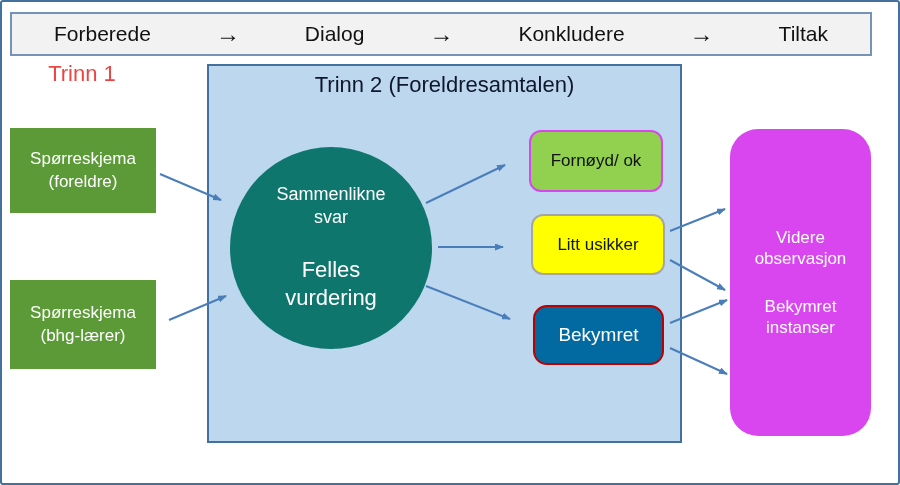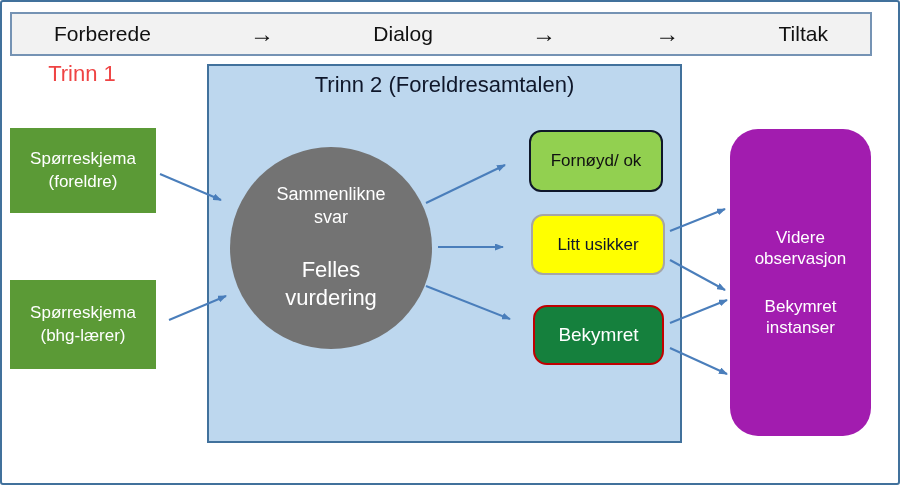--- a/index.html
+++ b/index.html
@@ -67,58 +67,58 @@
     padding: 6px 10px;
   }
   .q-box.first { top: 126px; height: 85px; }
   .q-box.second { top: 278px; height: 89px; }
 
   
   .circle {
     position: absolute; left: 228px; top: 145px;
     width: 202px; height: 202px;
     border-radius: 50%;
-    background: #737373;
+    background: #0f766e;
     color: #ffffff;
     display: flex; flex-direction: column; align-items: center; justify-content: center;
     gap: 26px;
     text-align: center;
   }
   .circle .c-line1 { font-size: 18px; line-height: 1.3; width: 130px; }
   .circle .c-line2 { font-size: 22px; line-height: 1.3; width: 130px; }
 
   
   .outcome {
     position: absolute;
     box-sizing: border-box;
     display: flex; align-items: center; justify-content: center;
     text-align: center;
   }
   .outcome-ok {
     left: 527px; top: 128px; width: 134px; height: 62px;
-    background: #92D050; border: 2px solid #0f172a; border-radius: 12px;
+    background: #92D050; border: 2px solid #d946ef; border-radius: 12px;
     font-size: 17px; color: #111;
   }
   .outcome-unsure {
     left: 529px; top: 212px; width: 134px; height: 61px;
     background: #FFFF00; border: 2px solid #A6A6A6; border-radius: 12px;
     font-size: 17px; color: #0f172a;
   }
   .outcome-worried {
     left: 531px; top: 303px; width: 131px; height: 60px;
-    background: #15803d; border: 2px solid #C00000; border-radius: 14px;
+    background: #0369a1; border: 2px solid #C00000; border-radius: 14px;
     font-size: 19px; color: #ffffff;
   }
 
   
   .stage3-box {
     position: absolute; left: 728px; top: 127px;
     width: 141px; height: 307px;
     box-sizing: border-box;
-    background: #a21caf;
+    background: #d946ef;
     border-radius: 28px;
     color: #ffffff;
     display: flex; flex-direction: column; align-items: center; justify-content: center;
     gap: 26px;
     font-size: 17px;
     line-height: 1.25;
     text-align: center;
     padding: 0 8px;
   }
 
@@ -131,20 +131,21 @@
 </head>
 <body>
 
 <div class="canvas">
 
   <div class="topbar">
     <span class="step">Forberede</span>
     <span class="step-arrow">→</span>
     <span class="step">Dialog</span>
     <span class="step-arrow">→</span>
+    <span class="step">Konkludere</span>
     <span class="step-arrow">→</span>
     <span class="step">Tiltak</span>
   </div>
 
   <div class="stage-label label-trinn1">Trinn 1</div>
 
   <div class="stage2-panel">
     <div class="stage2-title">Trinn 2 (Foreldresamtalen)</div>
   </div>
 

